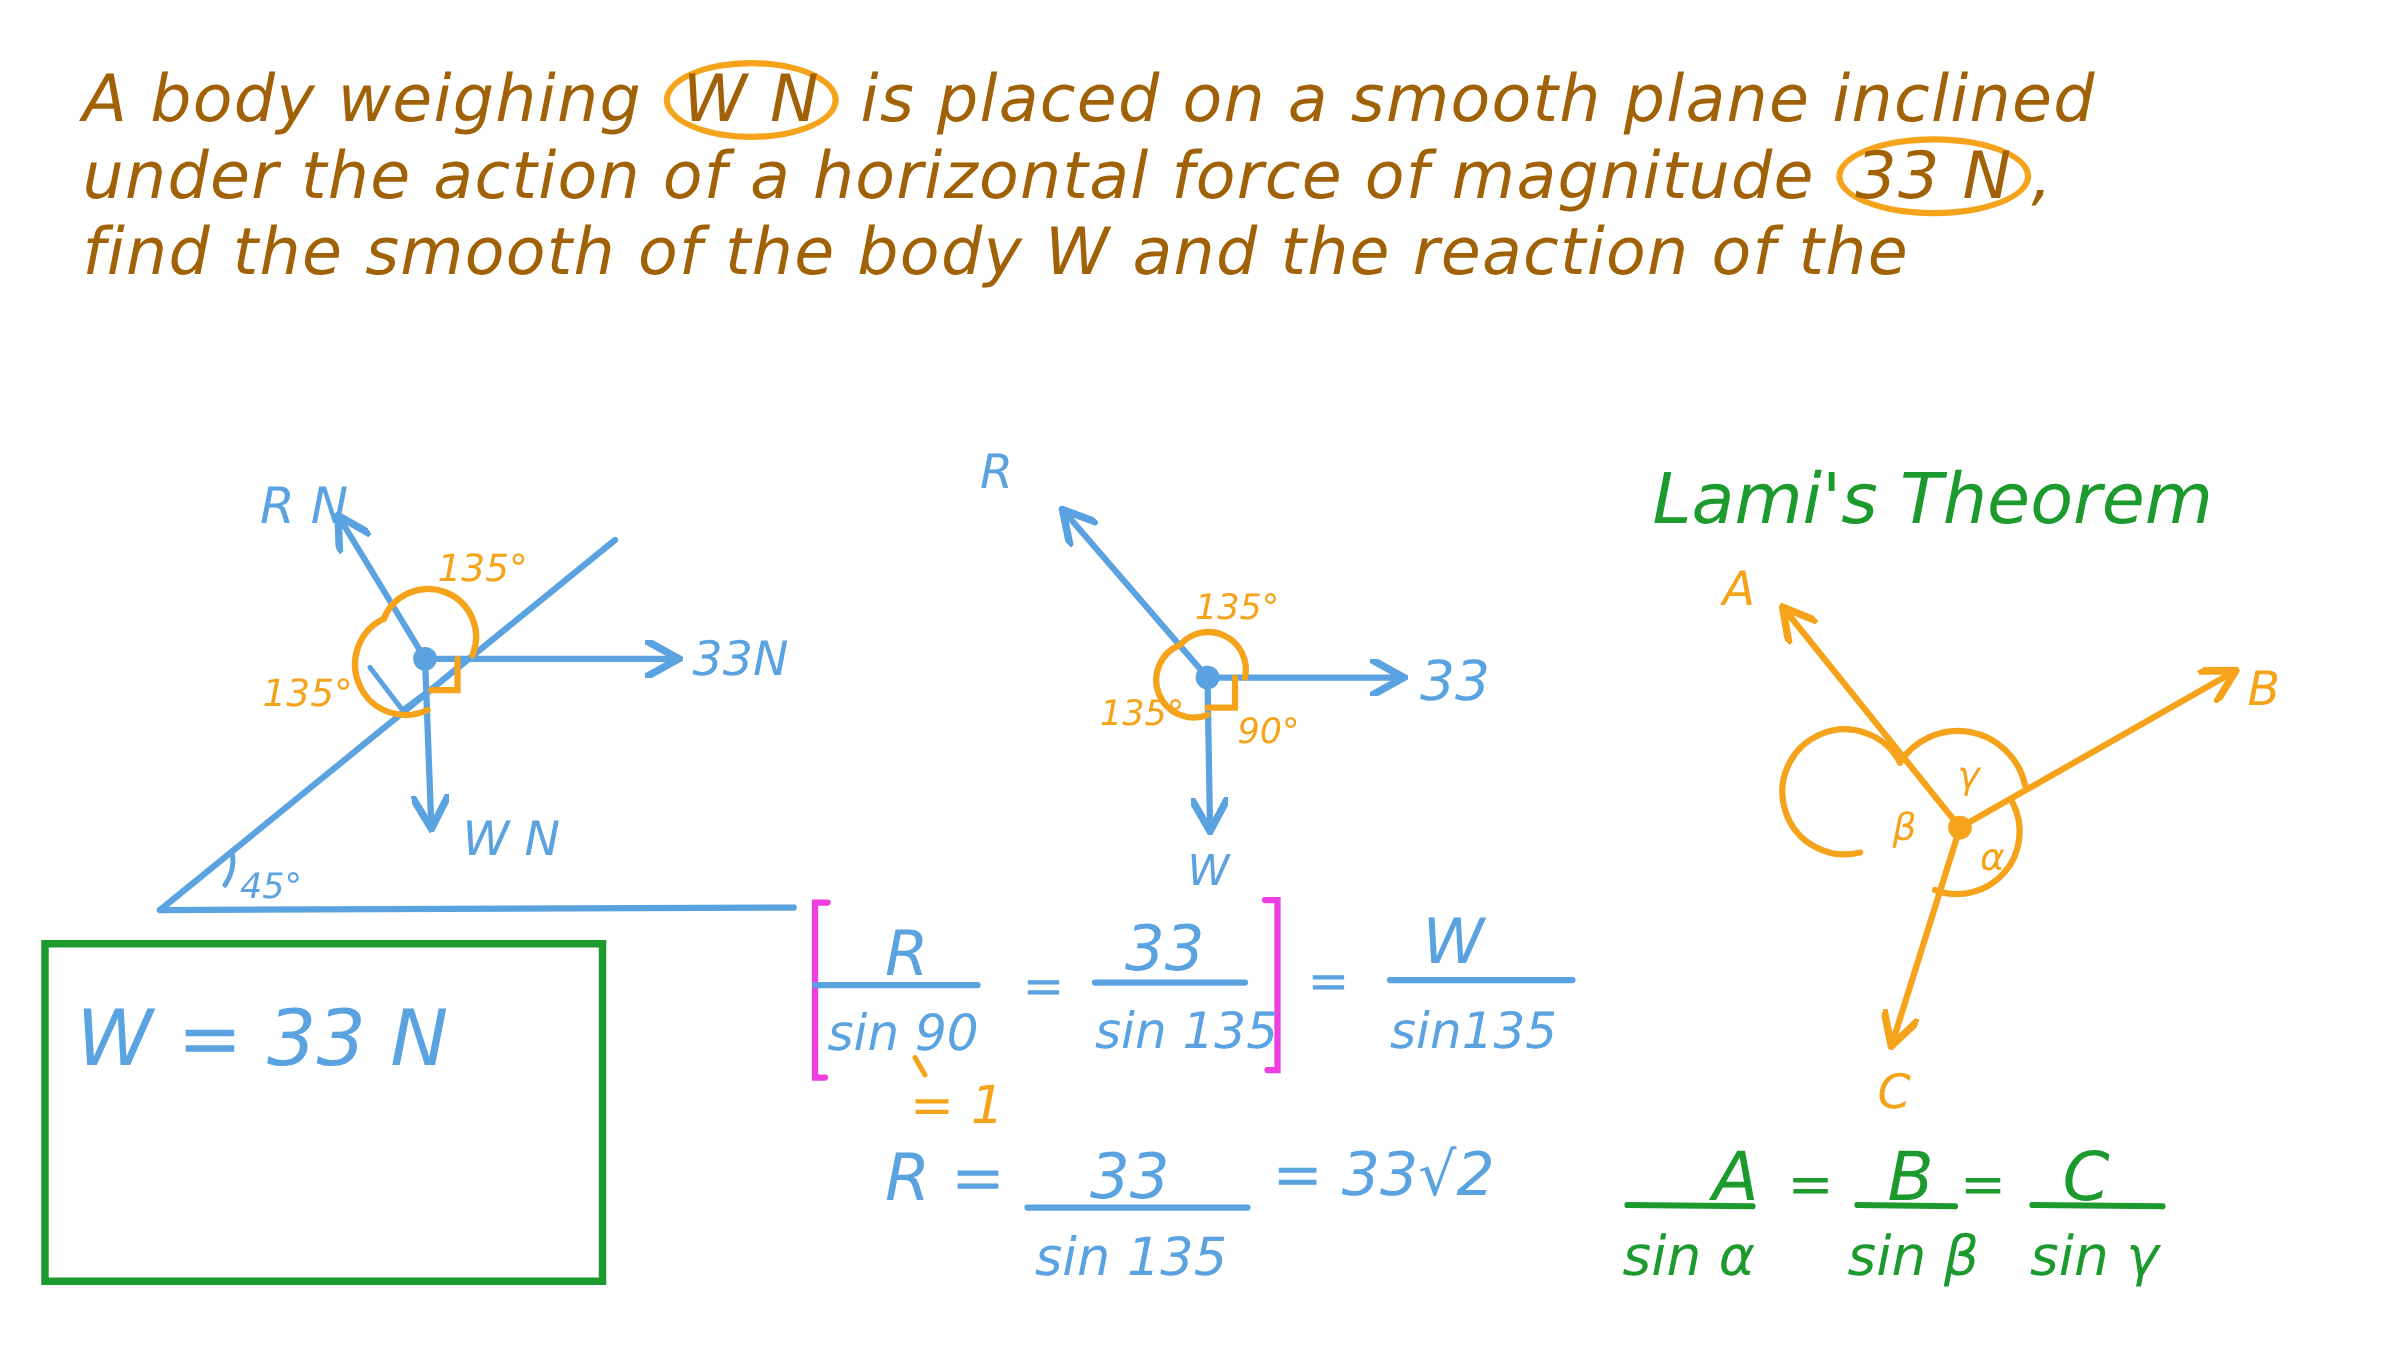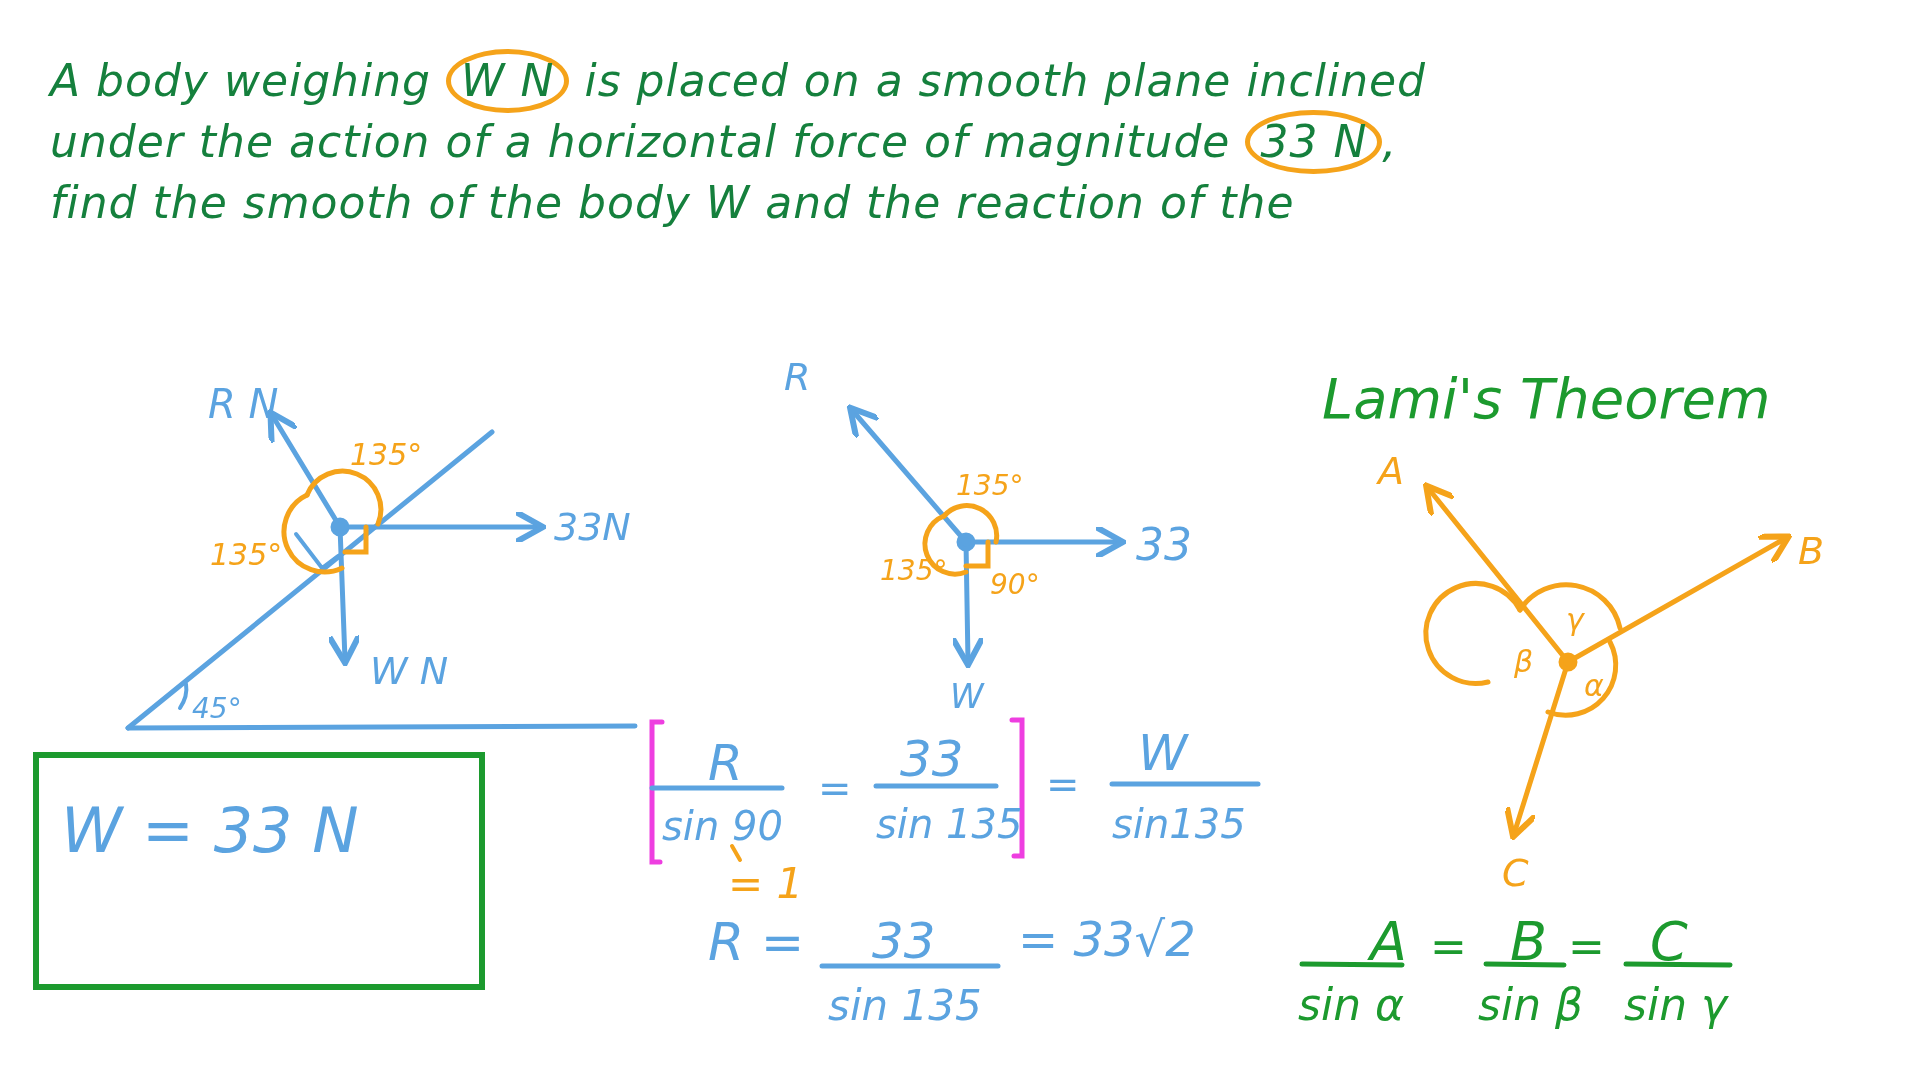--- a/index.html
+++ b/index.html
@@ -1,22 +1,22 @@
 <!DOCTYPE html>
 <html><head>
   <meta charset="utf-8">
   <style>
     html, body { margin: 0; padding: 0; background: #ffffff; }
     body { width: 1920px; height: 1080px; overflow: hidden; position: relative; font-family: "DejaVu Sans", sans-serif; }
     .board { position: absolute; left: 0; top: 0; width: 1920px; height: 1080px; }
-    .question { position: absolute; left: 50px; top: 50px; width: 1830px; color: #15803d; font-size: 44px; line-height: 61px; font-family: "DejaVu Sans", sans-serif; font-style: oblique; letter-spacing: 1px; }
+    .question { position: absolute; left: 66px; top: 50px; width: 1830px; color: #a16207; font-size: 52px; line-height: 61px; font-family: "DejaVu Sans", sans-serif; font-style: oblique; letter-spacing: 1px; }
     .question .ln { display: block; white-space: nowrap; }
     .circled { display: inline-block; border: 5px solid #f5a31a; border-radius: 50%; padding: 0 10px; margin: -8px 0; line-height: 54px; }
     svg text { font-family: "DejaVu Sans", sans-serif; font-style: oblique; }
-    .answer-box { position: absolute; left: 33px; top: 752px; width: 452px; height: 238px; border: 6px solid #1c9a2e; box-sizing: border-box; }
+    .answer-box { position: absolute; left: 33px; top: 752px; width: 452px; height: 276px; border: 6px solid #1c9a2e; box-sizing: border-box; }
     .answer-line { position: absolute; left: 22px; font-size: 62px; color: #5ba3e0; font-family: "DejaVu Sans", sans-serif; font-style: oblique; white-space: nowrap; }
   </style>
 </head>
 <body>
 
 <div class="question">
   <span class="ln"><span>A body weighing </span><span class="circled">W N</span><span> is placed on a smooth plane inclined</span></span>
   <span class="ln"><span>under the action of a horizontal force of magnitude </span><span class="circled">33 N</span><span>,</span></span>
   <span class="ln">find the smooth of the body W and the reaction of the</span>
 </div>

